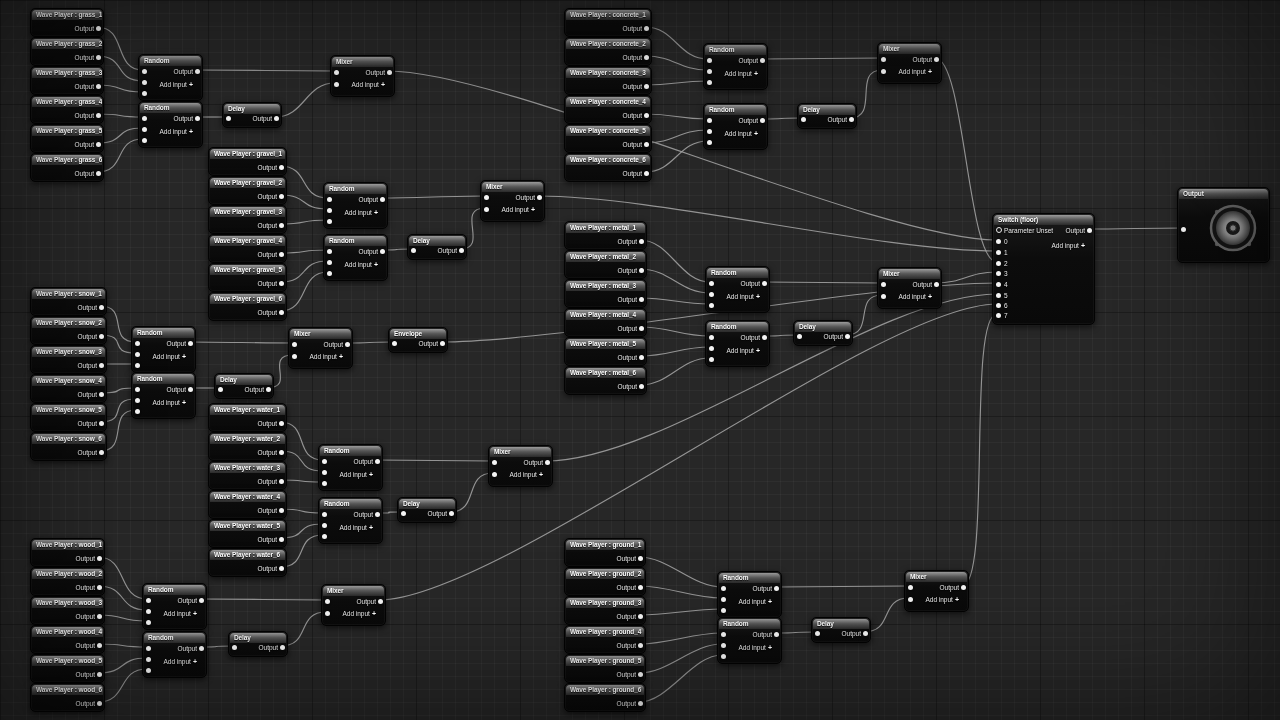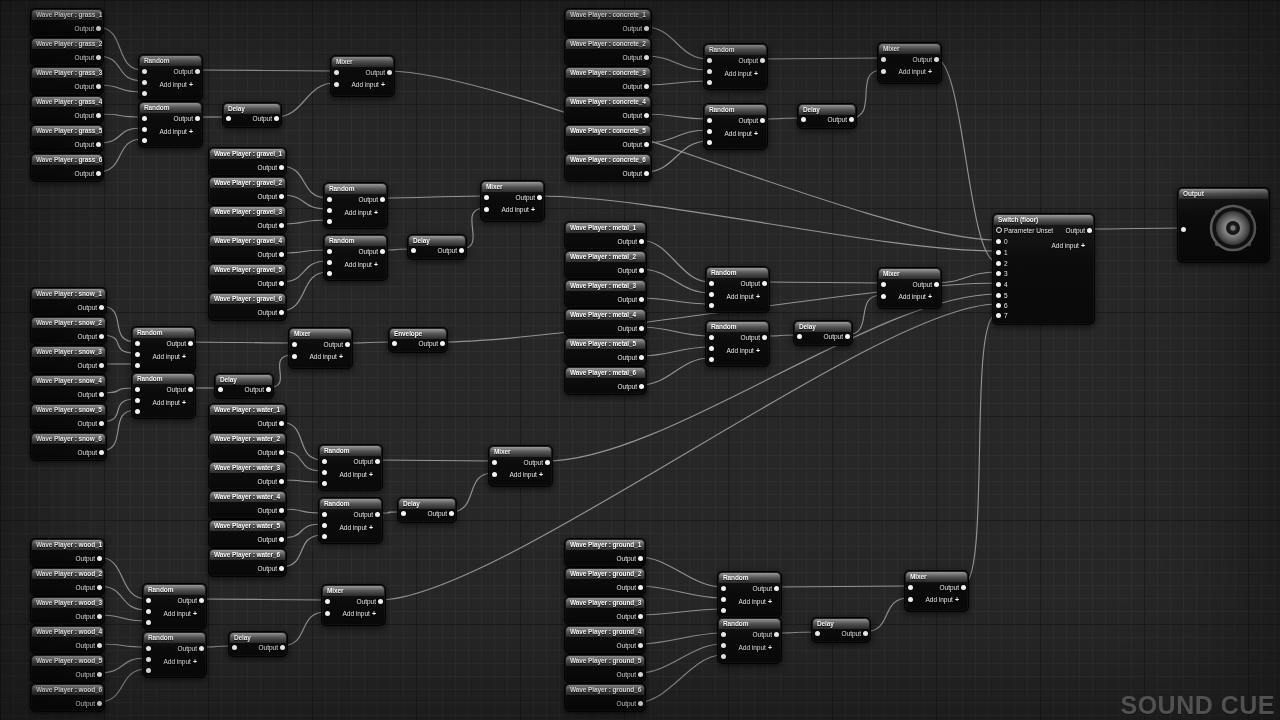--- a/index.html
+++ b/index.html
@@ -673,14 +673,13 @@
               </radialGradient>
             </defs>
             <circle cx="24" cy="24" r="22" fill="#141414" stroke="#666" stroke-width="2.5"></circle>
             <circle cx="24" cy="24" r="17" fill="url(#spkg)"></circle>
             <circle cx="24" cy="24" r="7" fill="#1b1b1b"></circle>
             <circle cx="24" cy="24" r="3.2" fill="#8d8d8d" stroke="#2a2a2a"></circle>
           </svg></span>
       </div>
     </div>
   <div id="vignette"></div>
-  <div id="watermark">SOUND CUE</div>
 </div>
 
 </body></html>

